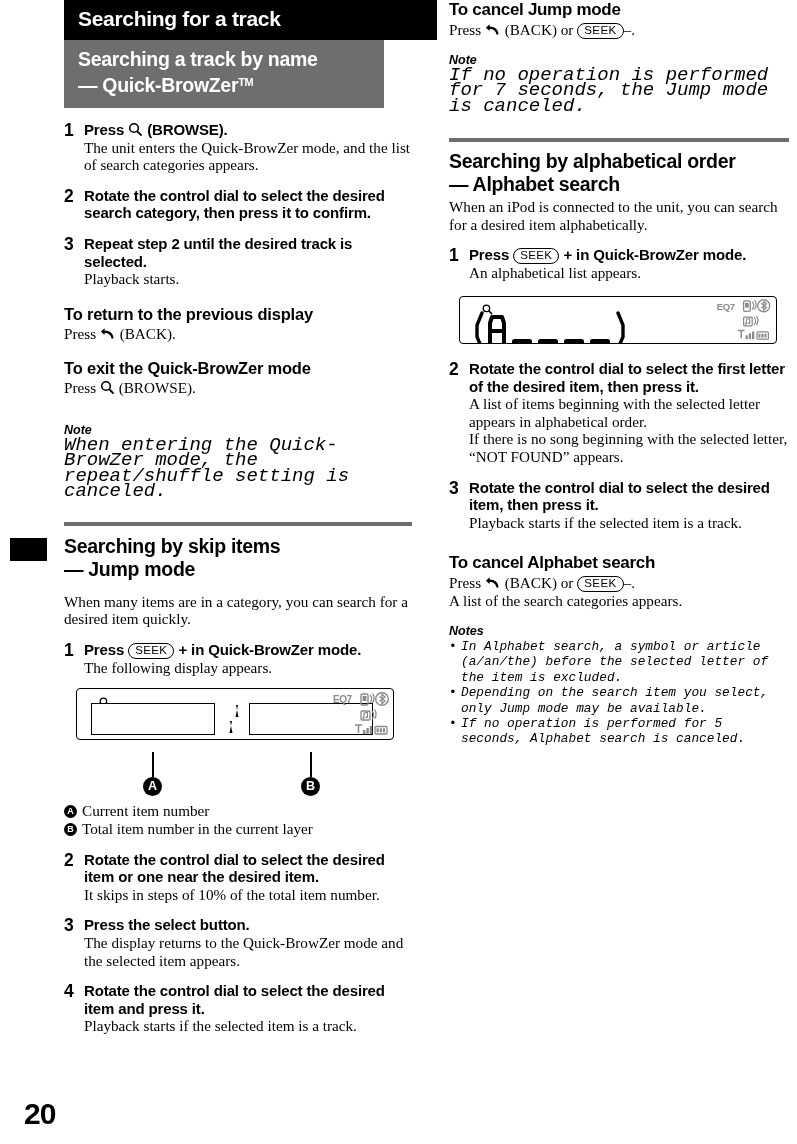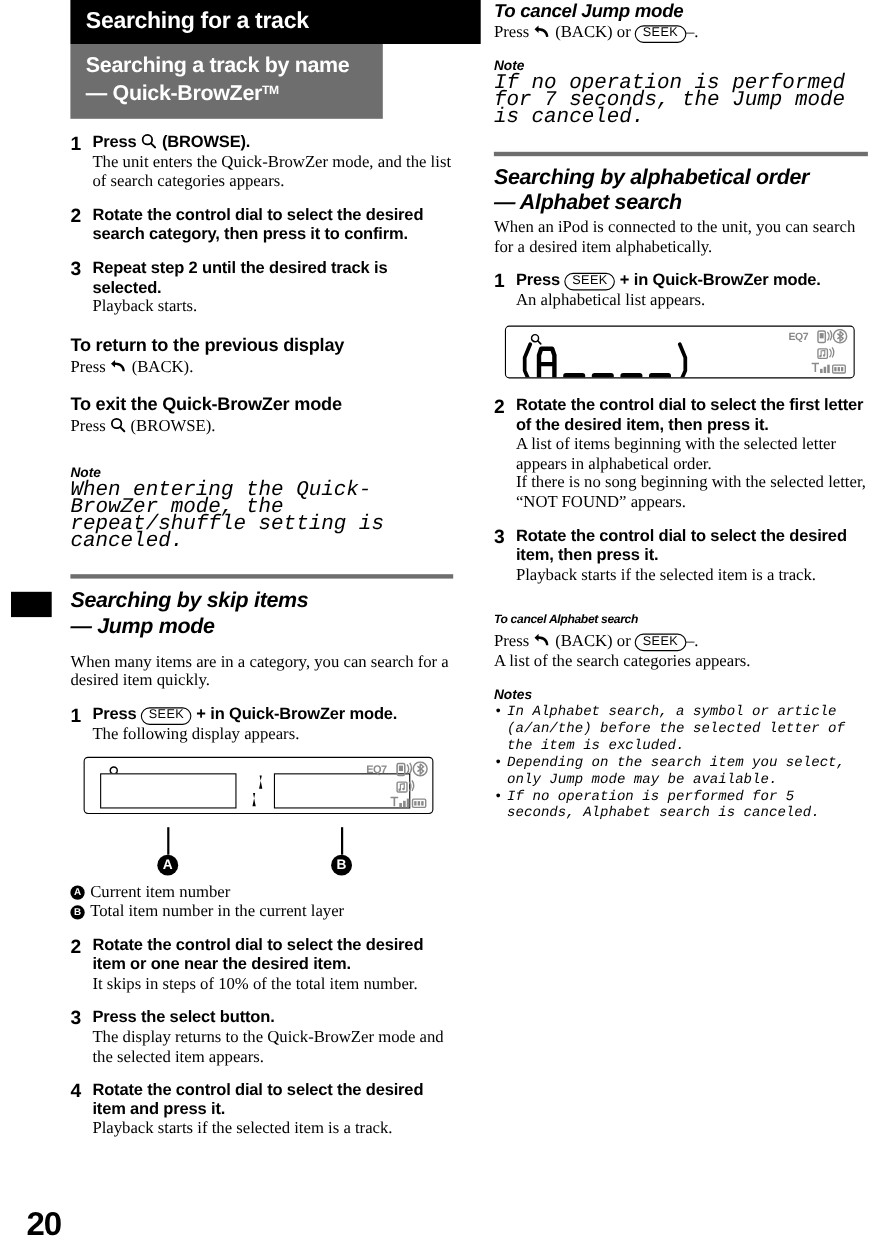--- a/index.html
+++ b/index.html
@@ -38,21 +38,21 @@
     background: #000000;
     color: #ffffff;
     font-family: "Liberation Sans", sans-serif;
     font-weight: bold;
     font-size: 21px;
     letter-spacing: -0.3px;
     padding: 7px 0 9px 14px;
     box-sizing: border-box;
   }
   .section-head {
-    width: 284px;
+    width: 320px;
     background: #6e6e6e;
     color: #ffffff;
     font-family: "Liberation Sans", sans-serif;
     font-weight: bold;
     font-size: 19.5px;
     line-height: 23px;
     letter-spacing: -0.3px;
     padding: 8px 0 11px 14px;
     box-sizing: border-box;
   }
@@ -154,21 +154,20 @@
     background: #6e6e6e;
     margin-top: 22px;
     margin-bottom: 9px;
   }
   .big-head {
     font-family: "Liberation Sans", sans-serif;
     font-weight: bold;
     font-size: 19.5px;
     line-height: 23px;
     letter-spacing: -0.3px;
-    font-style: italic;
   }
 
   
   .ico {
     display: inline-block;
     vertical-align: -2px;
   }
   .ico-browse { width: 15px; height: 15px; }
   .ico-back   { width: 16px; height: 14px; }
   .seek-btn {
@@ -583,21 +582,21 @@
   </div>
 
   <div class="step">
     <div class="step-num">3</div>
     <div class="step-body">
       <div class="step-title">Rotate the control dial to select the desired item, then press it.</div>
       <div class="step-desc">Playback starts if the selected item is a track.</div>
     </div>
   </div>
 
-  <div class="big-head" style="font-size:11px;line-height:20px;margin-top:22px;">To cancel Alphabet search</div>
+  <div class="big-head" style="font-size:17px;line-height:20px;margin-top:22px;">To cancel Alphabet search</div>
   <p class="body-p" style="margin-top:1px">
     <span>Press</span>
     <span class="ico ico-back">
       <svg viewBox="0 0 16 14" width="16" height="14">
           <path d="M13.5 11.5 C13.5 6.3 9.6 3.6 4.6 3.5 L4.6 1.2 L0.9 4.7 L4.6 8.1 L4.6 5.9 C8.3 6.0 11.1 7.6 11.4 11.6 Z" fill="#000"></path>
         </svg>
     </span>
     <span>(BACK) or</span>
     <span class="seek-btn">SEEK</span><span>–.</span>
   </p>

